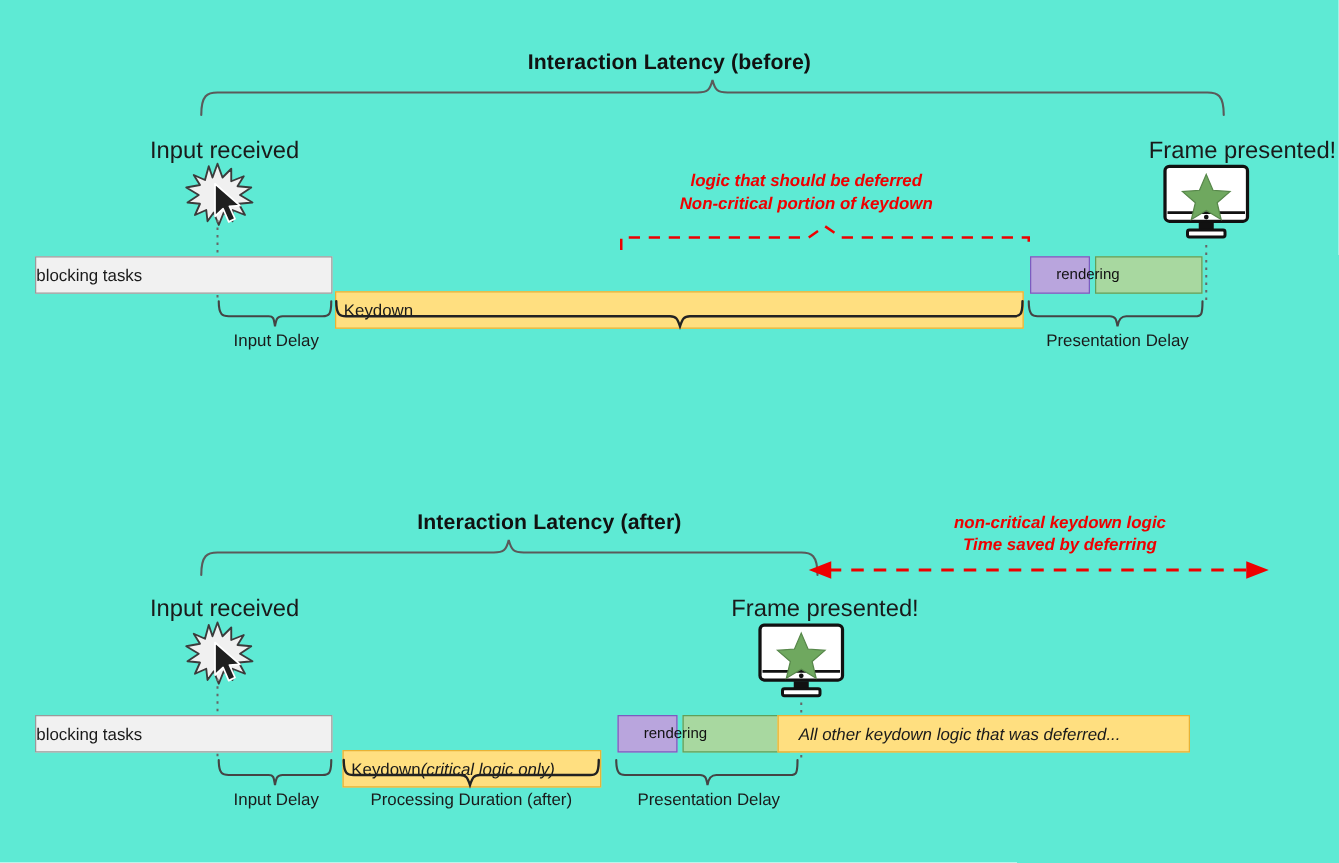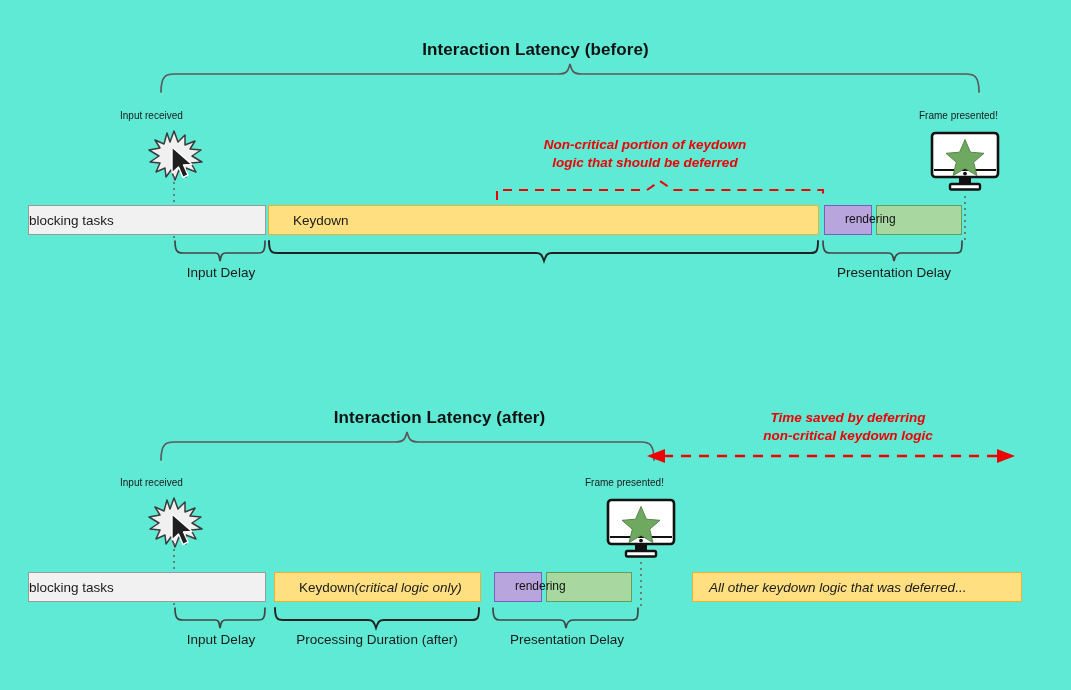--- a/index.html
+++ b/index.html
@@ -23,21 +23,21 @@
   .diagram-title {
     font-size: 17px;
     font-weight: bold;
     color: #111111;
     text-align: center;
     white-space: nowrap;
     letter-spacing: 0.1px;
   }
 
   .caption {
-    font-size: 10px;
+    font-size: 19px;
     color: #1a1a1a;
     white-space: nowrap;
   }
 
   .red-note {
     font-size: 13.5px;
     font-weight: bold;
     font-style: italic;
     color: #ee0000;
     text-align: center;
@@ -57,22 +57,23 @@
     overflow: visible;
   }
   .seg-blocking {
     background: #f1f1f1;
     border-color: #9a9a9a;
     color: #1a1a1a;
   }
   .seg-keydown {
     background: #ffdf80;
     border-color: #e8b235;
-    padding-left: 24px;
-    color: #1a1a1a;
+    padding-left: 6px;
+    color: #1a1a1a;
+    margin-top: 28px;
   }
   .seg-purple {
     background: #b9a5dd;
     border-color: #7b5cc0;
   }
   .seg-green {
     background: #a8d8a0;
     border-color: #5fa05a;
   }
   .seg-deferred {
@@ -130,22 +131,22 @@
   <svg class="abs" style="left:928px; top:131px;" width="74" height="64" viewBox="0 0 74 64">
     <rect x="4" y="2" width="66" height="44" rx="3.5" fill="#ffffff" stroke="#111111" stroke-width="2.6"></rect>
     <line x1="6" y1="39" x2="68" y2="39" stroke="#111111" stroke-width="2.2"></line>
     <circle cx="37" cy="42.6" r="1.9" fill="#111111"></circle>
     <rect x="31" y="47" width="12" height="6" fill="#111111"></rect>
     <rect x="22" y="53" width="30" height="5.5" rx="1.5" fill="#ffffff" stroke="#111111" stroke-width="2.4"></rect>
     <path d="M37 8.5 L42.4 21.2 L56 22.3 L45.7 31.2 L48.9 44.6 L37 37.4 L25.1 44.6 L28.3 31.2 L18 22.3 L31.6 21.2 Z" fill="#6fa85f" stroke="#57874a" stroke-width="1"></path>
   </svg>
 
   <div class="abs red-note" style="left:435px; top:136px; width:420px;">
+    <div>logic that should be deferred</div>
     <div>Non-critical portion of keydown</div>
-    <div>logic that should be deferred</div>
   </div>
 
   <svg class="abs" style="left:495px; top:178px;" width="330" height="24" viewBox="0 0 330 24">
     <path d="M2 22 L2 12 L152 12 L165 3 L178 12 L328 12 L328 22" fill="none" stroke="#ee0000" stroke-width="2" stroke-dasharray="9,7" stroke-linecap="butt"></path>
   </svg>
 
   <svg class="ovl">
     <line x1="174" y1="176" x2="174" y2="242" stroke="#666" stroke-width="1.6" stroke-dasharray="2,4"></line>
     <line x1="965" y1="196" x2="965" y2="242" stroke="#666" stroke-width="1.6" stroke-dasharray="2,4"></line>
   </svg>
@@ -174,22 +175,22 @@
   <div class="abs bottom-label" style="left:150px; top:265px; width:142px;">Input Delay</div>
   <div class="abs bottom-label" style="left:804px; top:265px; width:180px;">Presentation Delay</div>
 
   <div class="abs diagram-title" style="left:0; top:408px; width:807px;padding-left:36px;">Interaction Latency (after)</div>
 
   <svg class="abs" style="left:160px; top:430px;" width="495" height="32" viewBox="0 0 495 32">
     <path d="M1 30 C1 14, 6 12, 14 12 L235 12 C243 12, 245 10, 247 2 C249 10, 251 12, 259 12 L481 12 C489 12, 494 14, 494 30" fill="none" stroke="#5a5a5a" stroke-width="1.7" stroke-linecap="round"></path>
   </svg>
 
   <div class="abs red-note" style="left:625px; top:409px; width:446px;">
+    <div>non-critical keydown logic</div>
     <div>Time saved by deferring</div>
-    <div>non-critical keydown logic</div>
   </div>
 
   <svg class="abs" style="left:645px; top:445px;" width="372" height="22" viewBox="0 0 372 22">
     <line x1="18" y1="11" x2="354" y2="11" stroke="#ee0000" stroke-width="2.4" stroke-dasharray="10,8"></line>
     <path d="M2 11 L20 4 L20 18 Z" fill="#ee0000"></path>
     <path d="M370 11 L352 4 L352 18 Z" fill="#ee0000"></path>
   </svg>
 
   <div class="abs caption" style="left:120px; top:477px;">Input received</div>
 
@@ -220,21 +221,21 @@
 
   <div class="abs seg seg-keydown" style="left:274px; top:572px; width:207px;">
     <span>Keydown </span>
     <span class="em">(critical logic only)</span>
   </div>
 
   <div class="abs seg seg-purple" style="left:494px; top:572px; width:48px;"></div>
   <div class="abs seg seg-green" style="left:546px; top:572px; width:86px;"></div>
   <div class="render-label" style="left:515px; top:579px;">rendering</div>
 
-  <div class="abs seg seg-deferred" style="left:692px; top:572px; width:330px;">All other keydown logic that was deferred...</div>
+  <div class="abs seg seg-deferred" style="left:622px; top:572px; width:330px;">All other keydown logic that was deferred...</div>
 
   <svg class="ovl">
 
     <path d="M175 608 C175 619, 178 620, 183 620 L215 620 C219 620, 219 622, 220 628 C221 622, 222 620, 226 620 L258 620 C263 620, 265 619, 265 608" fill="none" stroke="#444" stroke-width="1.7" stroke-linecap="round"></path>
 
     <path d="M275 608 C275 619, 278 620, 283 620 L368 620 C373 620, 374 622, 376 628 C378 622, 379 620, 384 620 L472 620 C477 620, 479 619, 479 608" fill="none" stroke="#222" stroke-width="1.9" stroke-linecap="round"></path>
 
     <path d="M493 608 C493 619, 496 620, 500 620 L560 620 C564 620, 565 622, 566 628 C567 622, 569 620, 573 620 L632 620 C637 620, 638 619, 638 608" fill="none" stroke="#444" stroke-width="1.7" stroke-linecap="round"></path>
   </svg>
 

